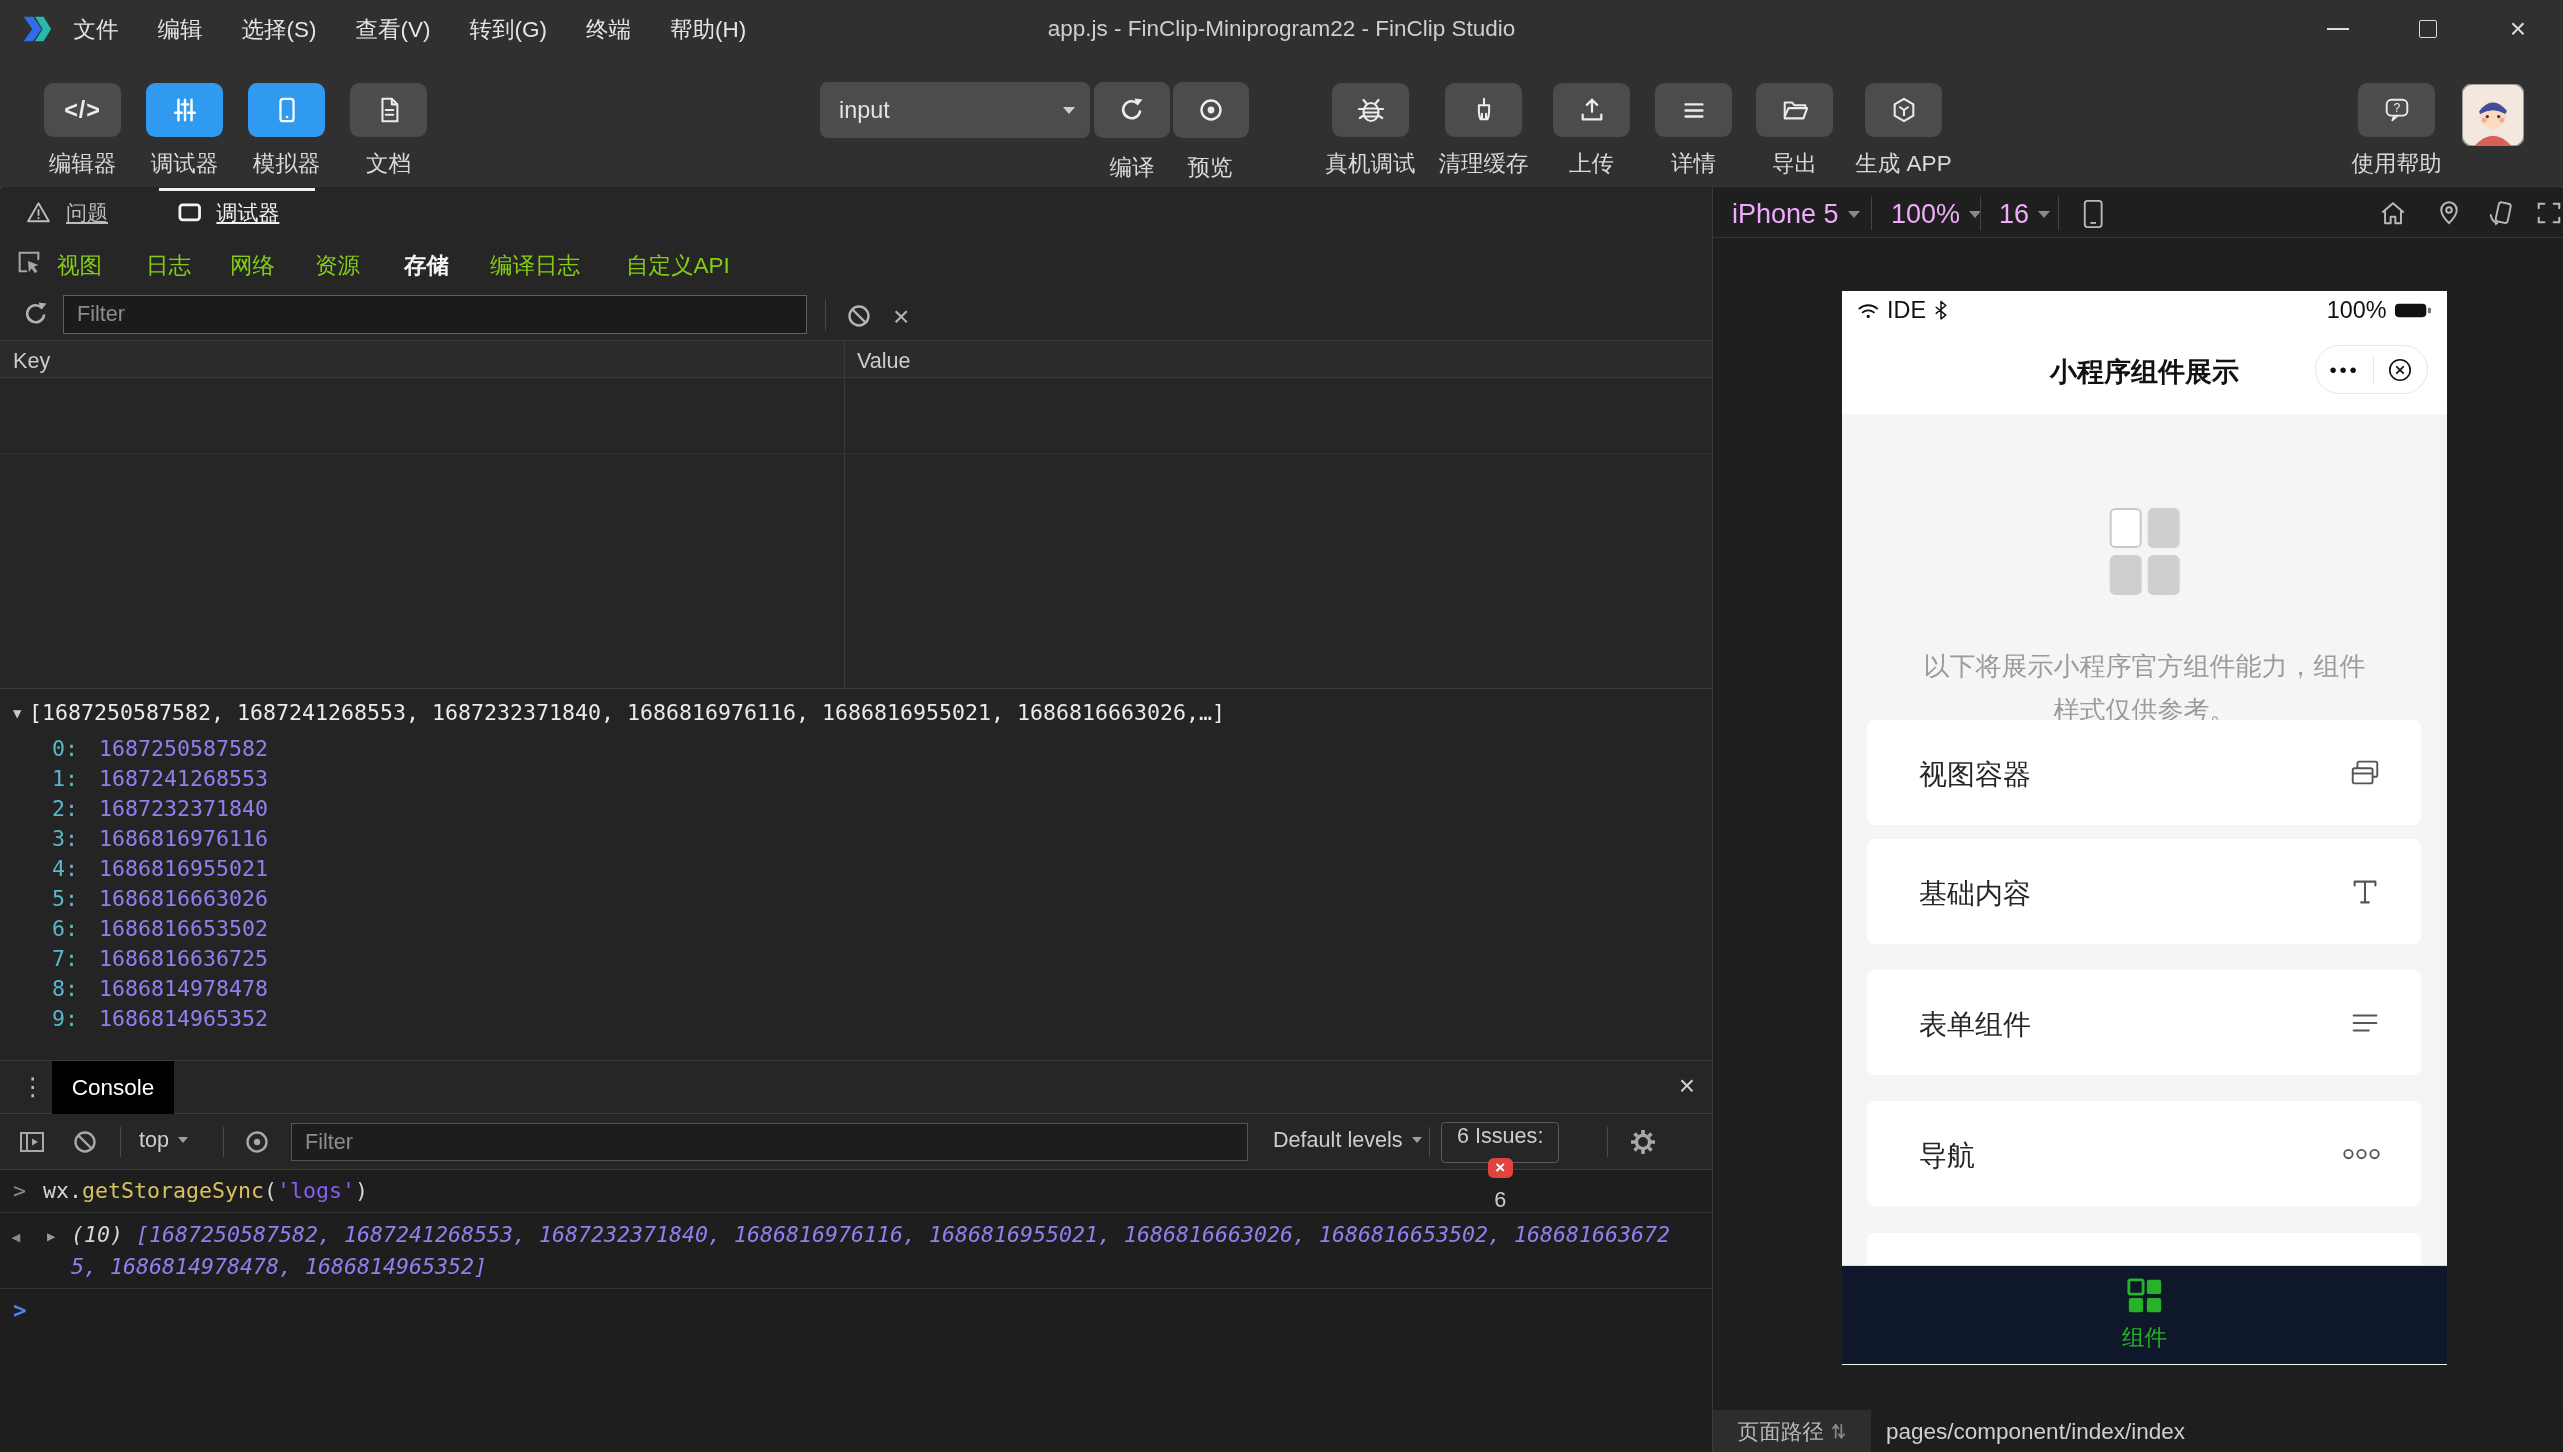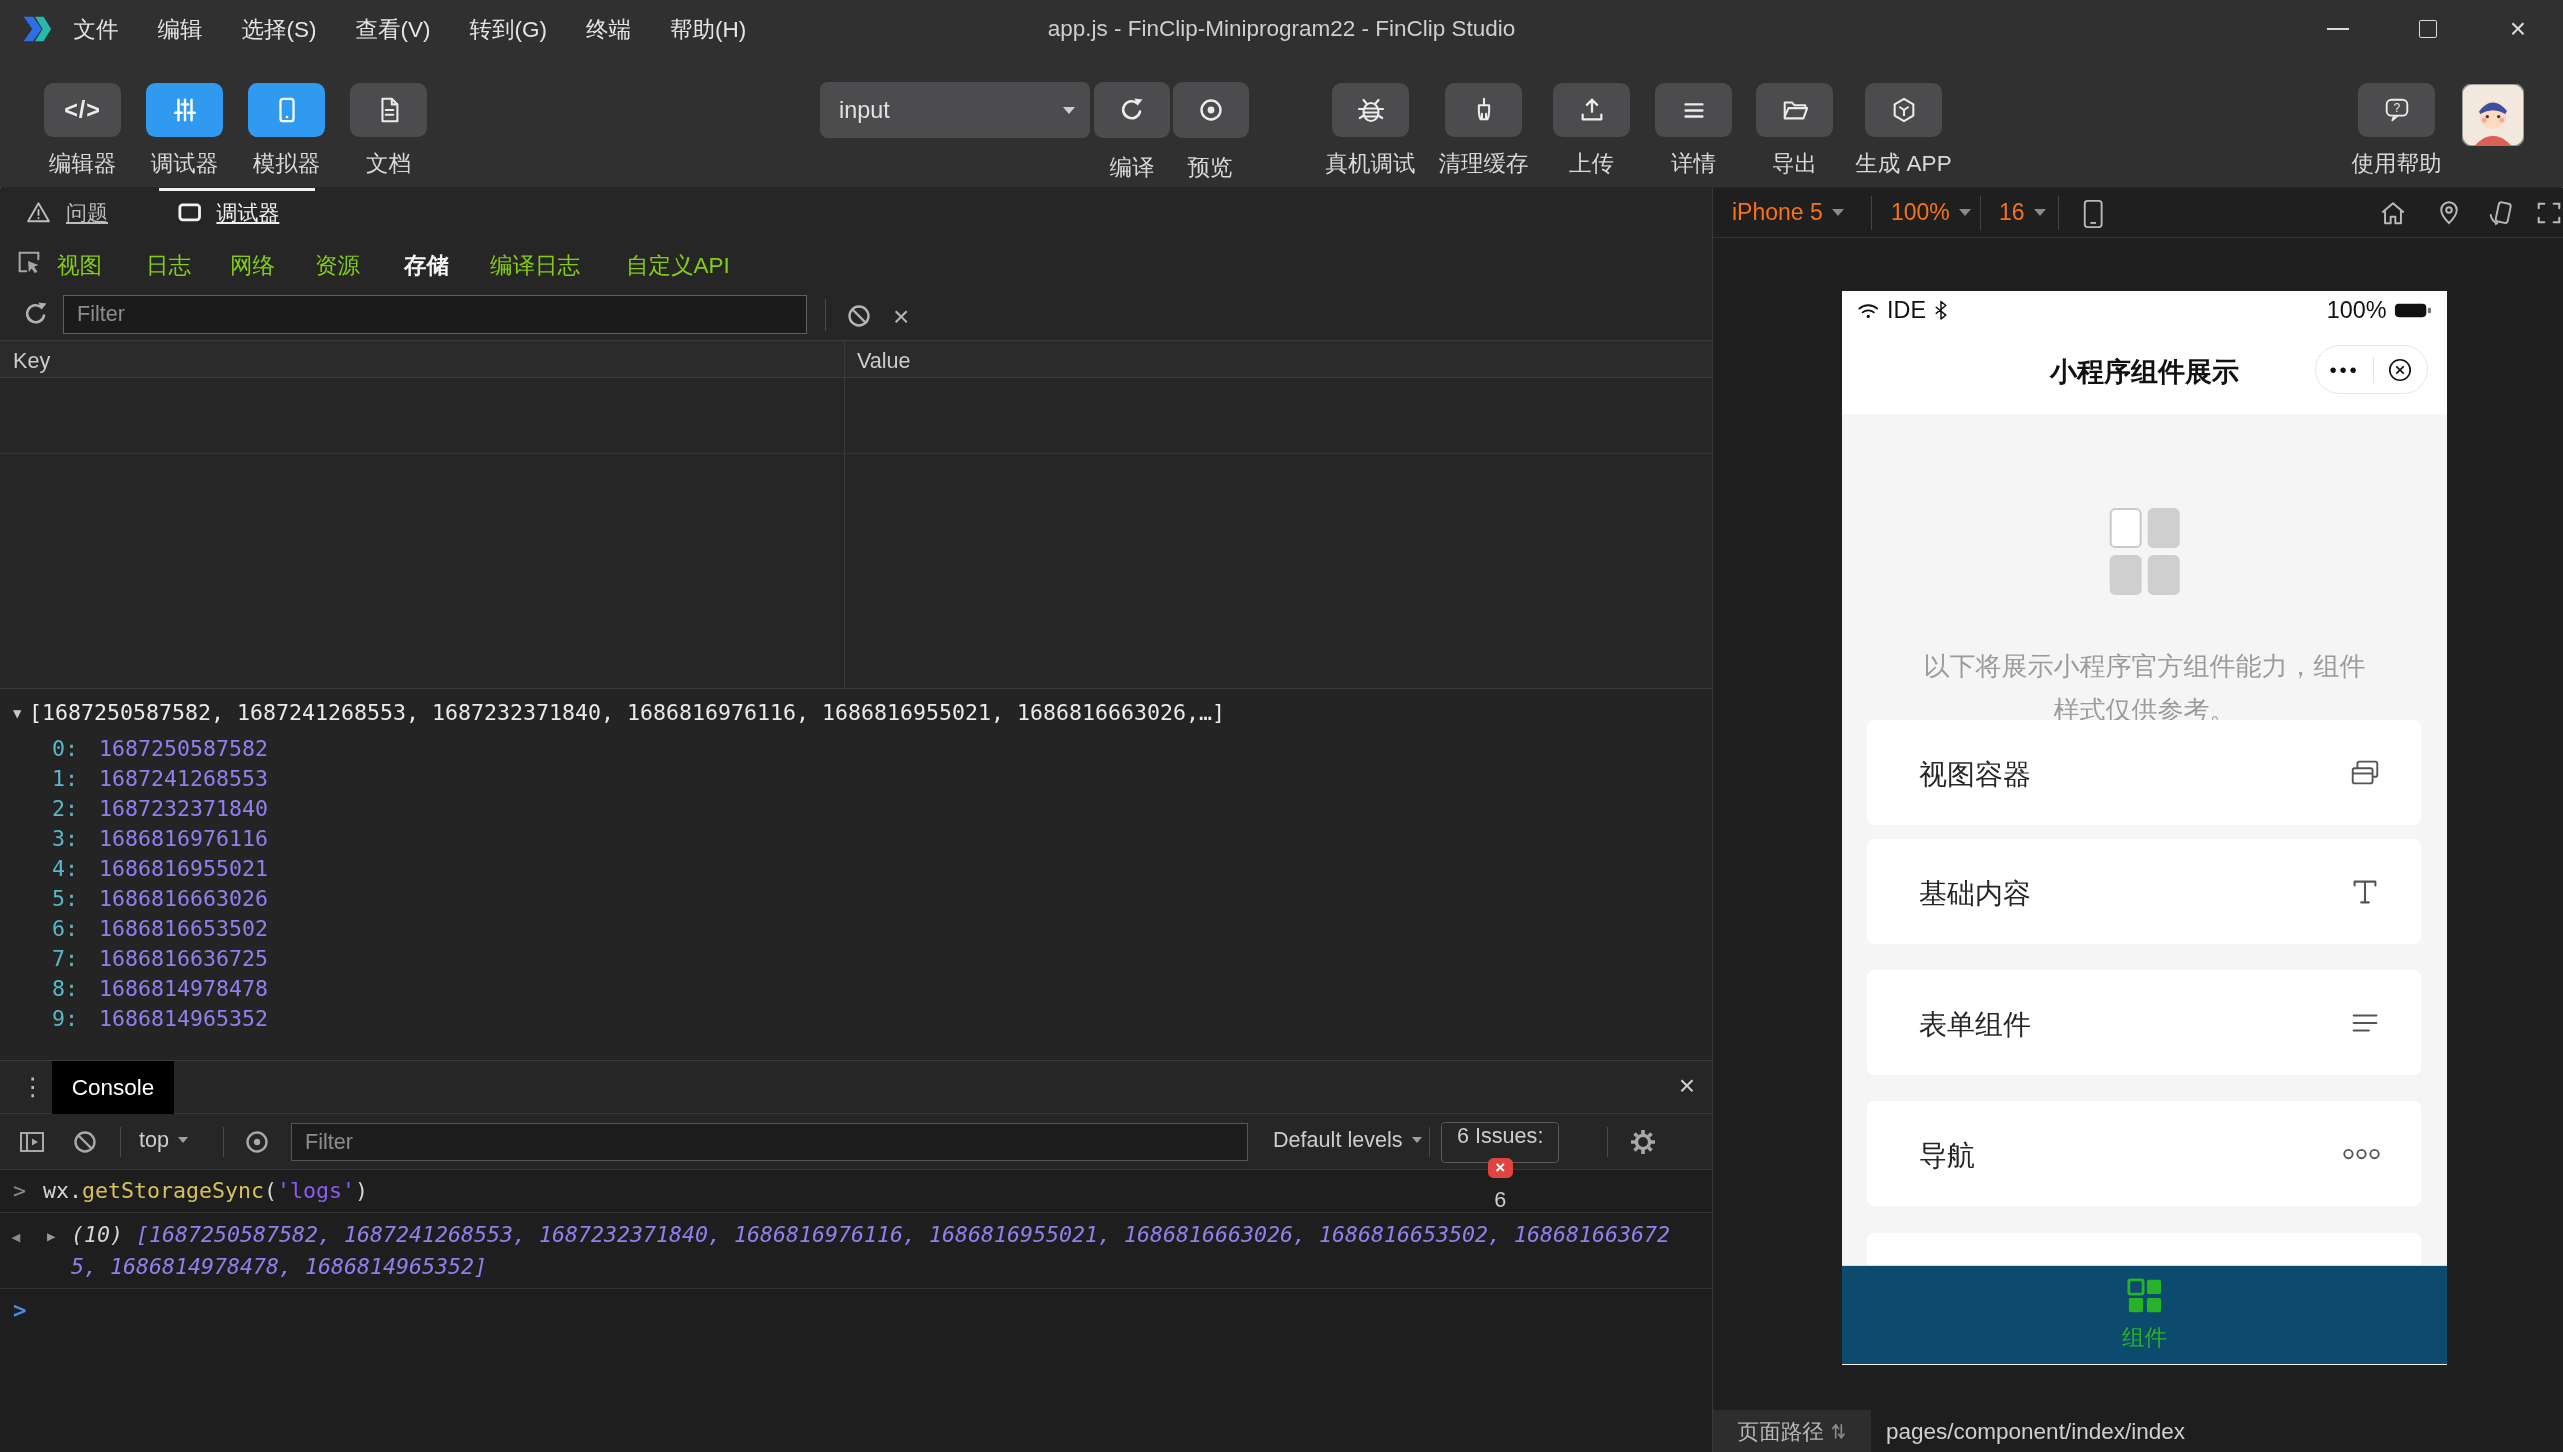--- a/index.html
+++ b/index.html
@@ -122,21 +122,21 @@
   .res-count { color:#d4d4d4; font-style:italic; }
   .res-array { color:#9080ee; font-style:italic; }
   .cl-row3 { position:relative; height:43px; }
   .blue-prompt { position:absolute; left:13px; top:7.5px; color:#4a88e8; font-size:22.5px; font-weight:bold; }
 
   
   .right-panel { position:absolute; left:1712px; top:188px; width:852px; height:1265px;
     background:#1f1f1f; border-left:0.9px solid #3a3a3a; }
   .sim-toolbar { position:relative; height:50px; border-bottom:0.9px solid #333; }
   .sim-item { position:absolute; top:11.3px; display:flex; align-items:center; gap:9.4px;
-    font-size:23px; color:#f97316; }
+    font-size:27px; color:#f0abfc; }
   .sim-div { position:absolute; top:8.4px; width:0.9px; height:34px; background:#444; }
   .sim-ico { position:absolute; top:11.3px; color:#b9b9b9; }
 
   .phone { position:absolute; left:129px; top:103px; width:605px; height:1074px; background:#f5f5f5; overflow:hidden; }
   .ph-status { height:39px; background:#fff; display:flex; align-items:center; padding:0 15px; color:#111; }
   .ph-carrier { font-size:23.4px; margin:0 7.5px; font-weight:500; }
   .ph-spacer { flex:1; }
   .ph-batt-label { font-size:23.4px; margin-right:7.5px; }
   .ph-nav { position:relative; height:84px; background:#fff; }
   .ph-title { position:absolute; left:0; right:0; top:24.4px; text-align:center;
@@ -148,21 +148,21 @@
   .ph-body { position:relative; height:950px; }
   .grid-ph { position:absolute; top:94px; left:50%; transform:translateX(-50%);
     display:grid; grid-template-columns:32px 32px; grid-template-rows:40px 40px; gap:6.6px; }
   .gp { border-radius:5.6px; background:#cfcfcf; }
   .gp.outline { background:#fff; border:2.8px solid #c9c9c9; }
   .intro { position:absolute; top:230px; left:0; right:0; text-align:center;
     font-size:26px; line-height:44px; color:#9b9b9b; }
   .card { position:absolute; left:25px; width:554px; height:105px; background:#fff; border-radius:7.5px; }
   .card-label { position:absolute; left:52px; top:36px; font-size:28px; color:#262626; }
   .card-ico { position:absolute; right:39px; top:36px; color:#555; }
-  .ph-tabbar { position:absolute; left:0; bottom:0; width:605px; height:99px; background:#0c4a6e;
+  .ph-tabbar { position:absolute; left:0; bottom:0; width:605px; height:99px; background:#0f172a;
     border-top:0.9px solid #dcdcdc; display:flex; }
   .ph-tab { flex:1; display:flex; flex-direction:column; align-items:center; justify-content:center; gap:7.5px; }
   .ph-tab-label { font-size:22.5px; color:#999; }
   .ph-tab.active .ph-tab-label { color:#27b327; }
 
   .path-bar { position:absolute; left:0; bottom:0; width:852px; height:43px; display:flex; background:#2d2d2d; }
   .path-label-area { width:158px; display:flex; align-items:center; justify-content:center; gap:7.5px;
     font-size:21.6px; color:#b8b8b8; }
   .path-value-area { flex:1; background:#1e1e1e; display:flex; align-items:center;
     padding-left:15px; font-size:22.5px; color:#d0d0d0; }

